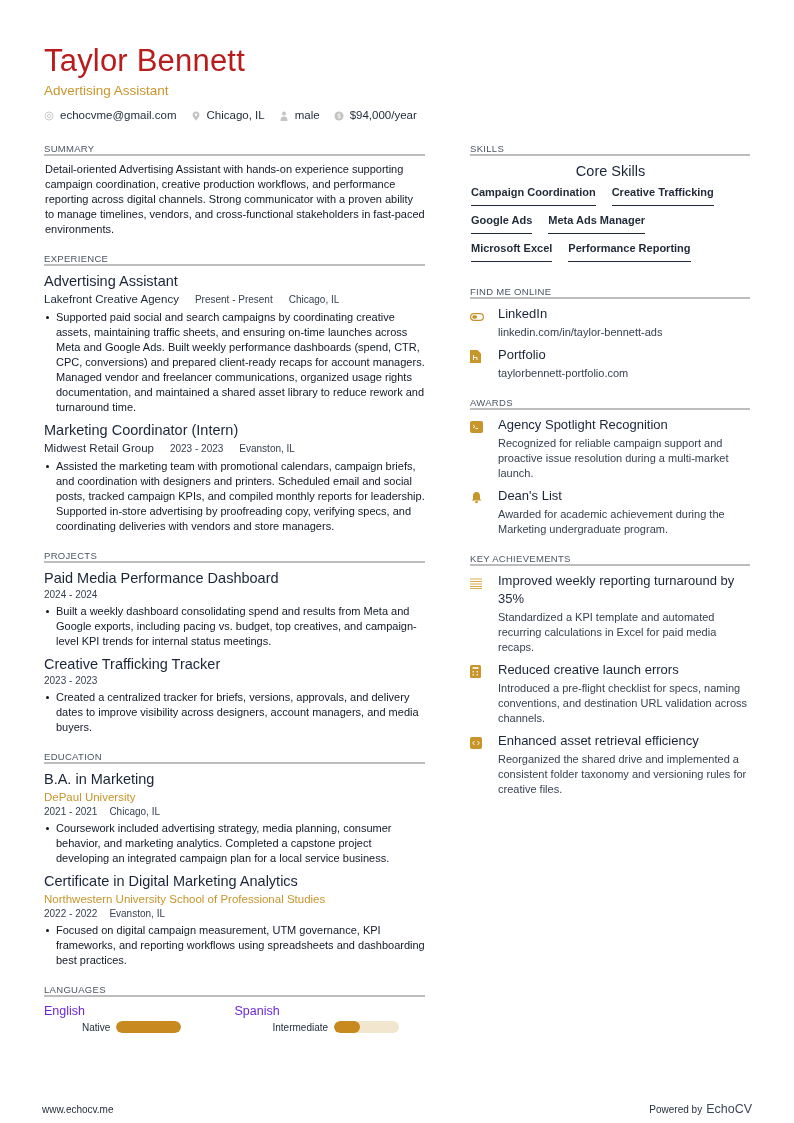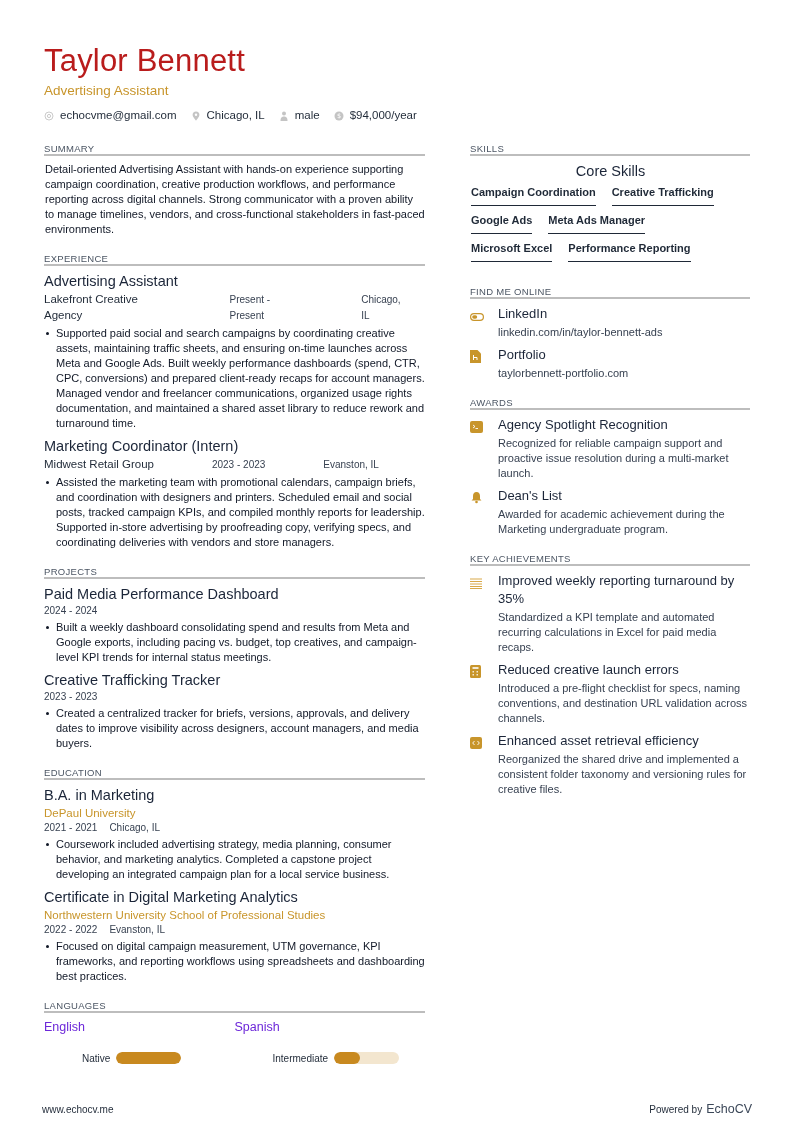--- a/index.html
+++ b/index.html
@@ -16,35 +16,35 @@
 
     .col-left { position: absolute; left: 44px; top: 143px; width: 381px; }
     .col-right { position: absolute; left: 470px; top: 143px; width: 280px; }
 
     .sec-head { font-size: 9.5px; color: #4b5563; letter-spacing: 0.3px; border-bottom: 2px solid #bdbdbd; margin-bottom: 6px; text-transform: uppercase; }
     .section { margin-bottom: 16px; }
 
     .summary { font-size: 11px; line-height: 15px; color: #111827; padding-left: 1px; }
 
     .entry-title { font-size: 14.5px; color: #1b2538; line-height: 19px; }
-    .entry-sub { display: flex; align-items: baseline; font-size: 11.5px; color: #1f2937; line-height: 16px; gap: 42px; }
+    .entry-sub { display: flex; align-items: baseline; font-size: 11.5px; color: #1f2937; line-height: 16px; }
     .entry-sub .org { margin-right: 16px; }
     .entry-sub .dates, .entry-sub .loc { font-size: 10px; color: #374151; margin-right: 16px; }
     .gold { color: #c8952b; font-size: 11.5px; line-height: 16px; }
     .dates-line { font-size: 10px; color: #374151; line-height: 14px; display: flex; }
     .dates-line .loc { margin-left: 12px; }
     ul.bul { list-style: none; margin-top: 2px; }
     ul.bul li { position: relative; padding-left: 12px; font-size: 11px; line-height: 15px; color: #111827; }
     ul.bul li::before { content: ""; position: absolute; left: 2px; top: 6px; width: 3px; height: 3px; border-radius: 50%; background: #111827; }
     .entry { margin-bottom: 6px; }
 
     .langs { display: flex; }
     .lang { width: 194px; }
     .lang-name { font-size: 12.5px; color: #6d28d9; line-height: 16px; }
-    .lang-row { display: flex; align-items: center; font-size: 10px; color: #1f2937; margin-top: 17px; padding-left: 38px; }
+    .lang-row { display: flex; align-items: center; font-size: 10px; color: #1f2937; margin-top: 2px; padding-left: 38px; }
     .bar { width: 65px; height: 12px; border-radius: 6px; background: #f3e6cf; margin-left: 6px; position: relative; overflow: hidden; }
     .bar-fill { position: absolute; left: 0; top: 0; bottom: 0; border-radius: 6px; background: #c8891f; }
 
     .skills-cat { font-size: 14.5px; color: #1b2538; margin: 2px 0 5px 1px; line-height: 19px; text-align: center; }
     .chips { display: flex; flex-wrap: wrap; padding-left: 1px; }
     .chip { font-size: 11px; font-weight: bold; color: #1f2937; padding-bottom: 6px; border-bottom: 1px solid #1f2937; margin-right: 16px; margin-bottom: 8px; line-height: 13px; }
 
     .item { display: flex; margin-bottom: 6px; }
     .item-icon { width: 28px; flex: 0 0 28px; padding-top: 3px; }
     .item-body { flex: 1; }

